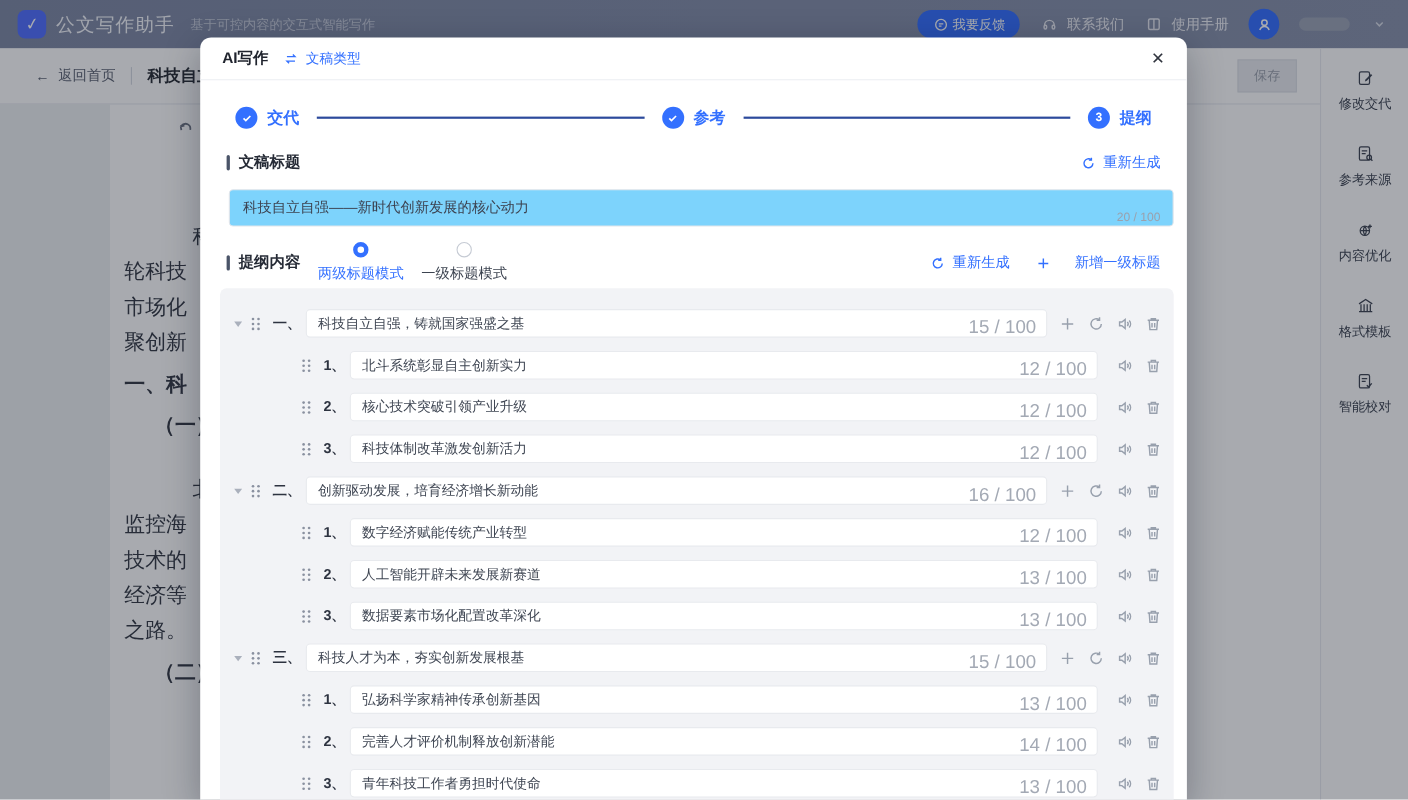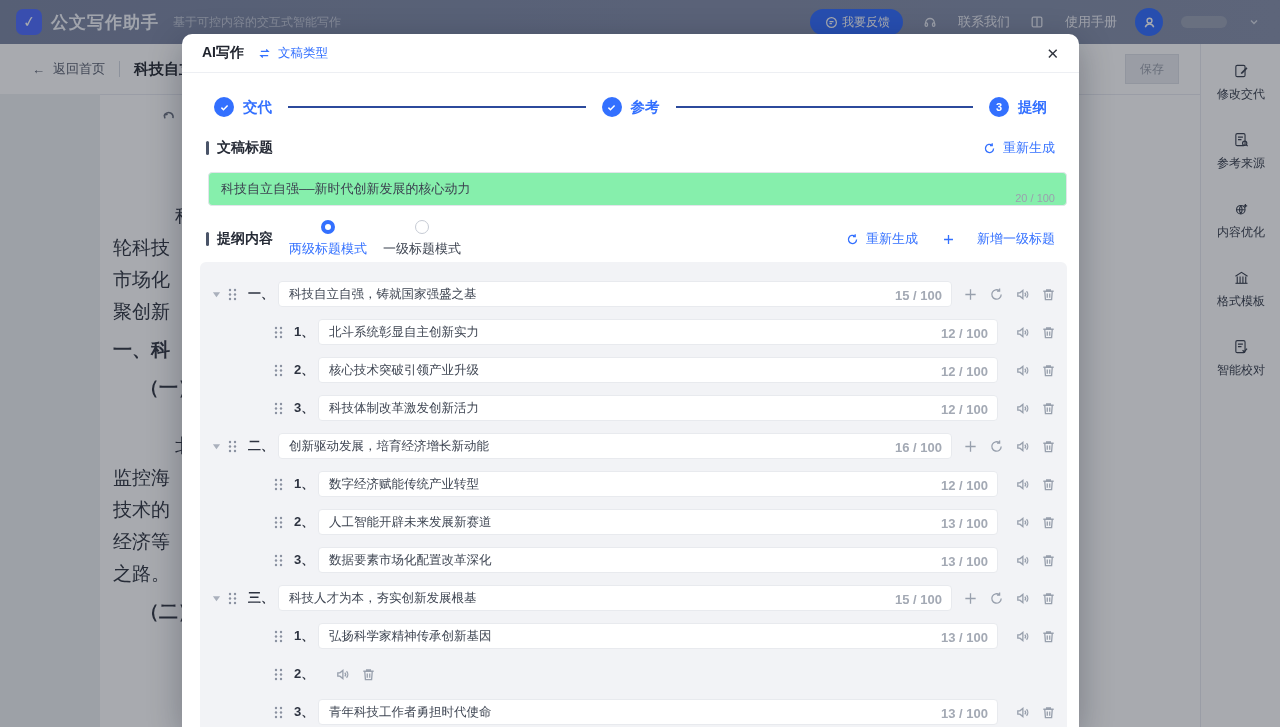--- a/index.html
+++ b/index.html
@@ -4,26 +4,26 @@
 <style>
   html,body{margin:0;padding:0;}
   body{width:1280px;height:727px;overflow:hidden;position:relative;
        font-family:"Liberation Sans","DejaVu Sans",sans-serif;background:#ffffff;}
   
   .top-header{position:absolute;left:0;top:0;width:1280px;height:44px;
     background:linear-gradient(90deg,#7b86a2,#8690aa);display:flex;align-items:center;z-index:1;}
   .logo-box{width:26px;height:26px;border-radius:7px;background:#4c6bff;margin-left:16px;
     display:flex;align-items:center;justify-content:center;}
   .logo-glyph{color:#fff;font-size:15px;font-weight:bold;transform:rotate(-8deg);}
-  .app-title{color:#f4f6fb;font-size:17px;font-weight:bold;margin-left:9px;letter-spacing:1px;}
+  .app-title{color:#f4f6fb;font-size:17px;font-weight:normal;margin-left:9px;letter-spacing:1px;}
   .app-sub{color:#c3c9d8;font-size:12px;margin-left:14px;}
   .header-right{margin-left:auto;display:flex;align-items:center;gap:18px;margin-right:18px;color:#e8ebf2;}
   .pill{background:#2f6bff;color:#fff;font-size:12px;border-radius:13px;height:26px;
     display:flex;align-items:center;gap:2px;padding:0 13px;}
-  .hlink{display:flex;align-items:center;gap:20px;font-size:13px;color:#eef0f6;}
+  .hlink{display:flex;align-items:center;gap:8px;font-size:13px;color:#eef0f6;}
   .avatar{width:28px;height:28px;border-radius:50%;background:#2f6bff;display:flex;align-items:center;justify-content:center;}
   .uname{width:46px;height:12px;border-radius:6px;background:#9aa2b4;}
   .reddot{position:absolute;right:18px;top:6px;width:8px;height:8px;border-radius:50%;background:#ff5a5a;}
   .toolbar{position:absolute;left:0;top:44px;width:1200px;height:50px;background:#ffffff;
     border-bottom:1px solid #e8eaf0;display:flex;align-items:center;z-index:1;}
   .back{display:flex;align-items:center;gap:8px;margin-left:32px;color:#5a6170;font-size:13px;}
   .tb-div{width:1px;height:16px;background:#d4d8e0;margin:0 14px;}
   .doc-name{font-size:15px;font-weight:bold;color:#23272f;white-space:nowrap;}
   .tb-save{position:absolute;left:1125px;top:10px;width:52px;height:28px;border-radius:0;
     background:#e9ebef;color:#9aa0ac;font-size:12px;border:1px solid #dcdfe6;
@@ -56,41 +56,41 @@
     display:flex;align-items:center;justify-content:center;font-size:11px;font-weight:bold;}
   .step .slbl{color:#3370ff;font-size:14.5px;font-weight:600;}
   .connector{flex:1;height:2px;background:#2c4a9c;margin:0 16px;}
   .sec-row{display:flex;align-items:center;padding:0 24px;margin-top:14px;height:22px;}
   .sec-bar{width:3px;height:14px;background:#4a5468;border-radius:2px;margin-right:8px;}
   .sec-lbl{font-size:14px;font-weight:bold;color:#262b36;}
   .blue-link{display:flex;align-items:center;gap:5px;color:#3370ff;font-size:13px;}
   .ml-auto{margin-left:auto;} .ml-22{margin-left:22px;gap:20px;}
   .title-input-wrap{position:relative;margin:13px 12px 0 26px;}
   .t-input{width:100%;height:34px;box-sizing:border-box;border:1px solid #e2e5ea;border-radius:4px;
-    padding:0 70px 0 12px;font-size:13px;color:#3c4250;background:#86efac;font-family:Liberation Mono, monospace;outline:none;}
+    padding:0 70px 0 12px;font-size:13px;color:#3c4250;background:#7dd3fc;font-family:Liberation Sans, sans-serif;outline:none;}
   .t-counter{position:absolute;right:12px;top:20px;font-size:11px;color:#9aa1ad;}
   .radio{display:flex;align-items:center;gap:6px;margin-left:16px;font-size:13px;flex-direction:column;}
   .rdot{width:14px;height:14px;border-radius:50%;box-sizing:border-box;}
   .rdot.on{border:4px solid #3370ff;background:#fff;}
   .rdot.off{border:1px solid #c6cbd4;background:#fff;}
   .radio.on{color:#3370ff;} .radio.off{color:#3c4350;justify-content:space-between;}
   .outline-list{margin:12px 12px 0 18px;background:#f2f3f6;border-radius:6px;
     padding:7px 10px 16px 10px;height:470px;overflow:hidden;}
   .orow{display:flex;align-items:center;margin-top:12px;height:26px;}
   .orow.l1{padding-left:2px;}
   .orow.l2{padding-left:64px;}
   .caret{width:12px;color:#aab0bc;display:flex;align-items:center;}
   .handle{width:14px;margin:0 6px 0 4px;display:flex;align-items:center;}
   .l2 .handle{margin-left:0;}
   .o-num{font-size:13px;color:#2d3340;font-weight:600;width:30px;white-space:nowrap;}
   .l2 .o-num{width:24px;}
   .inp-wrap{position:relative;flex:1;}
   .o-input{width:100%;height:26px;box-sizing:border-box;border:1px solid #e8eaee;border-radius:4px;
     background:#fff;padding:0 62px 0 10px;font-size:12.5px;color:#3f4653;font-family:inherit;outline:none;}
-  .o-counter{position:absolute;right:10px;top:7px;font-size:13px;color:#a3a9b4;font-weight:bold;}
+  .o-counter{position:absolute;right:10px;top:7px;font-size:17px;color:#a3a9b4;}
   .icon-group{display:flex;align-items:center;gap:9px;margin-left:10px;}
   .aic{width:17px;height:17px;display:flex;align-items:center;justify-content:center;color:#98a0ad;}
   svg{display:block;}
 </style>
 </head>
 <body>
 
 <div class="top-header">
   <div class="logo-box">
       <span class="logo-glyph">✓</span>
@@ -680,20 +680,24 @@
       <svg width="9" height="13" viewBox="0 0 9 13" fill="#8a91a0">
             <circle cx="2" cy="2" r="1.2"></circle>
             <circle cx="7" cy="2" r="1.2"></circle>
             <circle cx="2" cy="6.5" r="1.2"></circle>
             <circle cx="7" cy="6.5" r="1.2"></circle>
             <circle cx="2" cy="11" r="1.2"></circle>
             <circle cx="7" cy="11" r="1.2"></circle>
           </svg>
     </span>
     <span class="o-num">2、</span>
+    <span class="inp-wrap">
+      <input class="o-input" readonly="" value="完善人才评价机制释放创新潜能" style="">
+      <span class="o-counter">14 / 100</span>
+    </span>
     <span class="icon-group" style="margin-left:16px">
       <span class="aic">
         <svg width="15" height="15" viewBox="0 0 16 16" fill="none" stroke="currentColor" stroke-width="1.4">
               <path d="M3 6.2h2.2L8.4 3.6v8.8L5.2 9.8H3z"></path>
               <path d="M10.5 6a3 3 0 0 1 0 4M12.3 4.6a5 5 0 0 1 0 6.8"></path>
             </svg>
       </span>
       <span class="aic">
         <svg width="15" height="15" viewBox="0 0 16 16" fill="none" stroke="currentColor" stroke-width="1.4">
               <path d="M2.5 4.5h11M6 4.5V3h4v1.5M4 4.5l.7 9h6.6l.7-9M6.7 7v4.5M9.3 7v4.5"></path>

